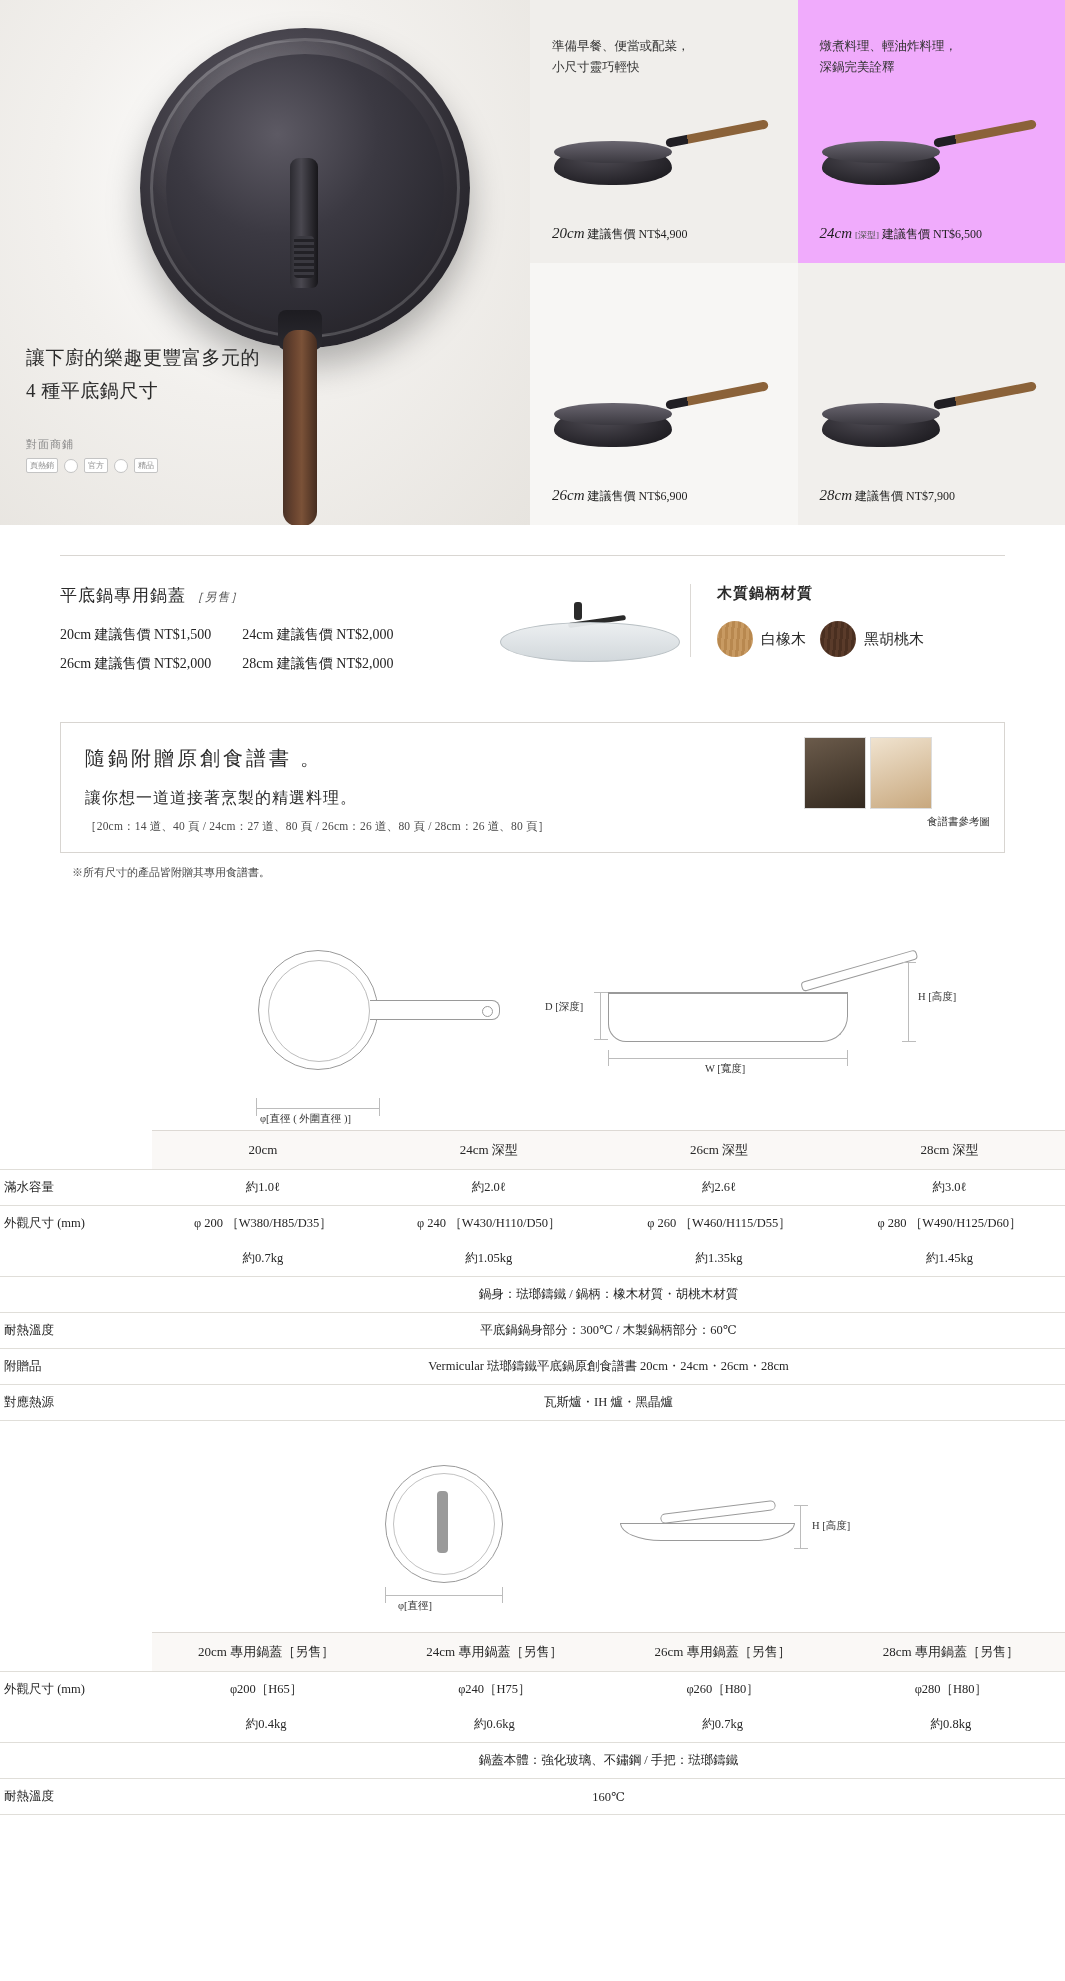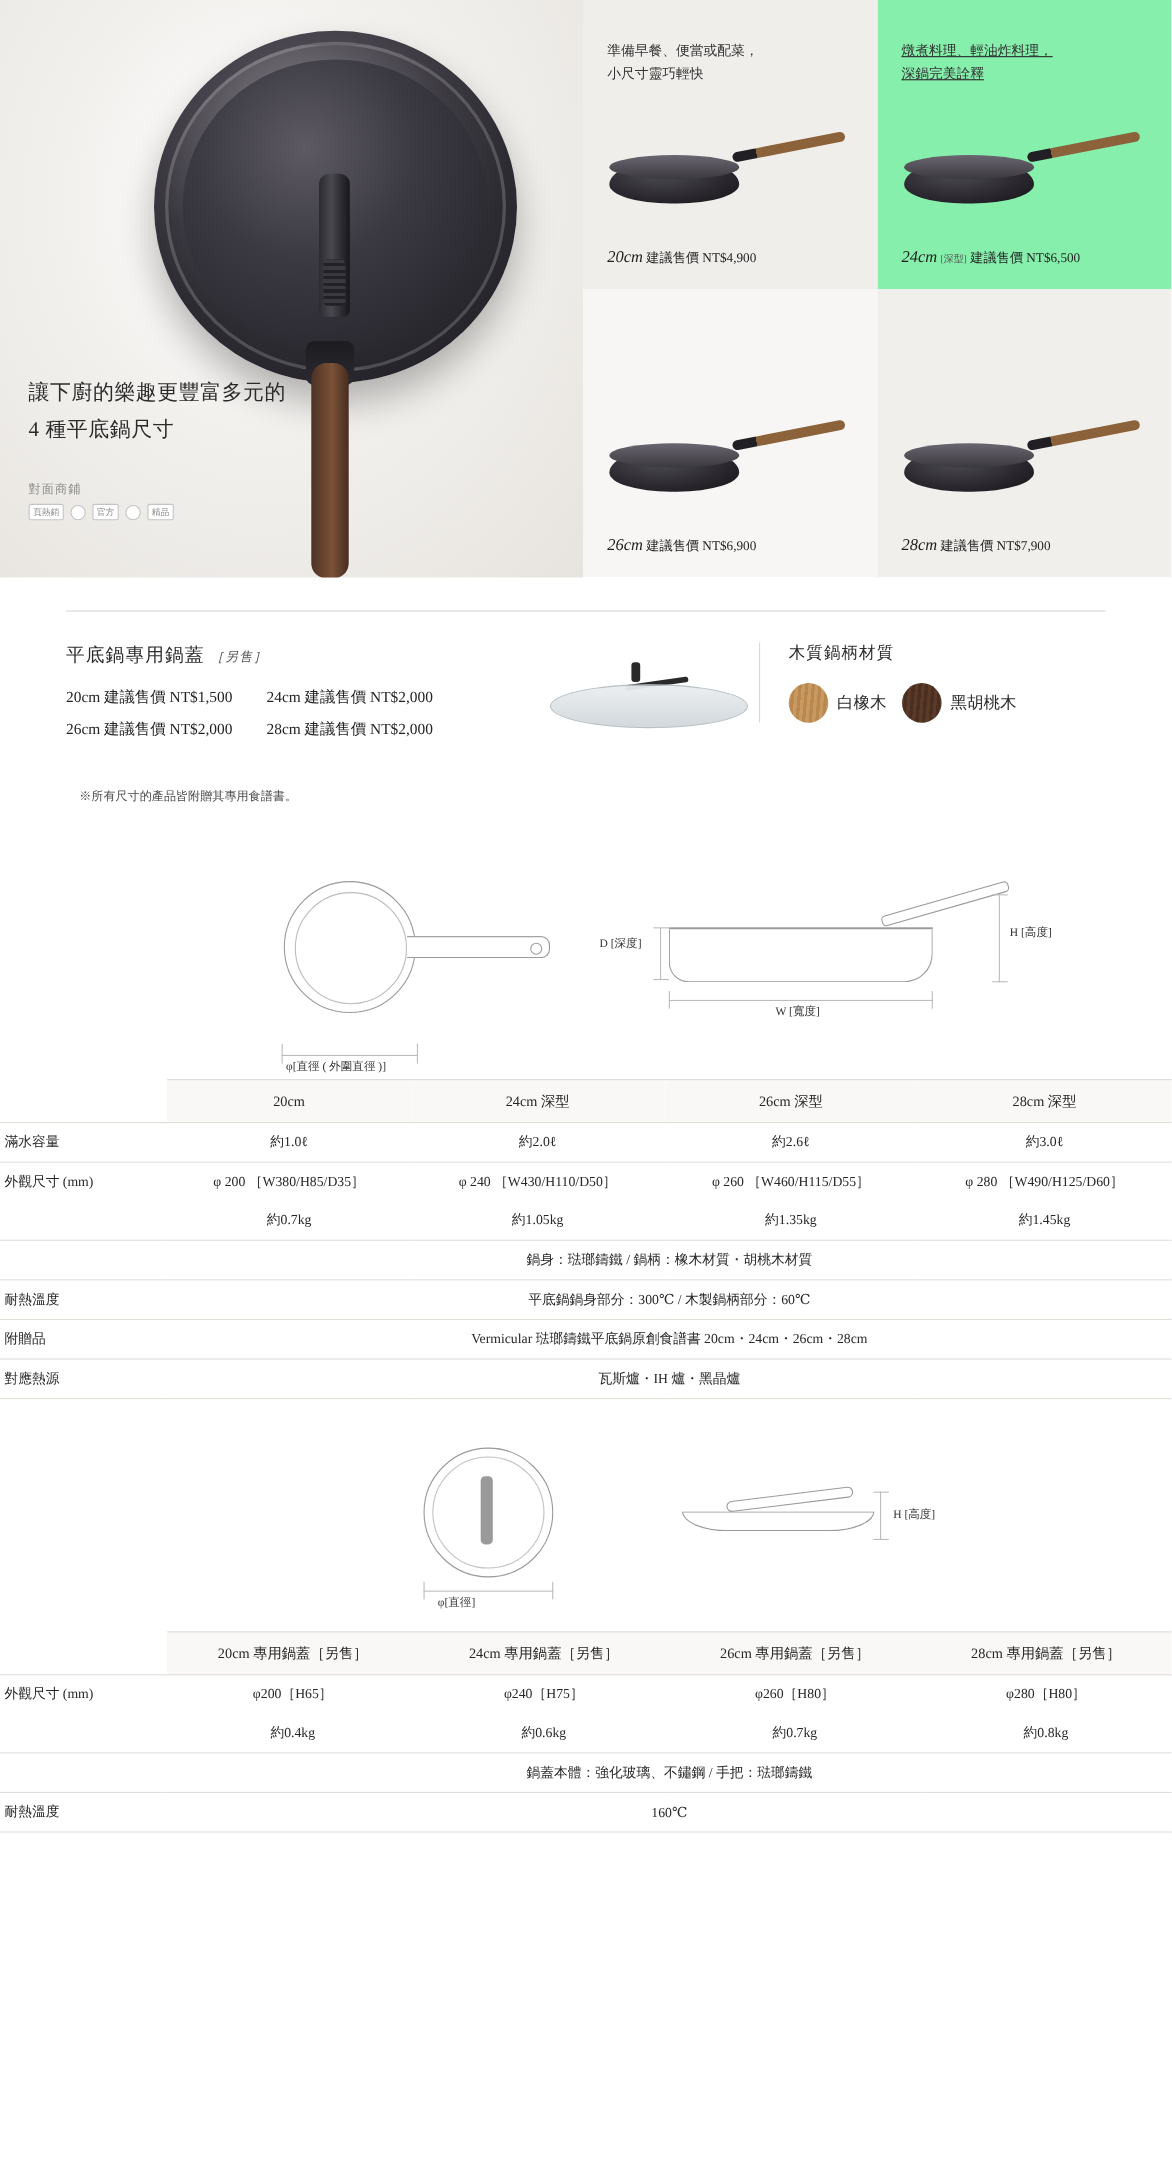--- a/index.html
+++ b/index.html
@@ -86,21 +86,21 @@
     padding:1px 3px; background:#fff;
   }
   .hero-logo .icons .circ { border-radius:50%; width:14px; height:14px; padding:0; }
 
   .hero-grid {
     position:absolute; left:530px; top:0; width:535px; height:525px;
     display:grid; grid-template-columns: 1fr 1fr; grid-template-rows: 1fr 1fr;
   }
   .hcell { position:relative; padding:36px 22px 0 22px; }
   .hcell.a { background:#f0eeeb; }
-  .hcell.b { background:#86efac;text-decoration:underline; }
+  .hcell.b { background:#f0abfc; }
   .hcell.c { background:#f7f6f4; }
   .hcell.d { background:#f1efec; }
   .hcell .cap { font-size:12.5px; line-height:1.7; color:#333; }
   .hcell .price { position:absolute; left:22px; bottom:20px; font-size:12px; color:#1f1f1f; }
   .hcell .price b { font-size:15px; font-weight:normal; font-style:italic; }
   .hcell .price .sub { font-size:9px; color:#555; }
   .mini-pan { position:absolute; left:18px; bottom:64px; width:230px; height:70px; }
   .mp-body {
     position:absolute; left:6px; top:16px; width:118px; height:40px;
     background: radial-gradient(ellipse at 40% 30%, #4f4c54 0%, #2a282e 60%, #141317 100%);
@@ -139,21 +139,21 @@
   }
   .lid-knob:before{
     content:""; position:absolute; left:0; bottom:0; width:58px; height:5px;
     background:#2a2a2a; border-radius:3px; transform:rotate(-8deg);
   }
   .lid-knob:after{
     content:""; position:absolute; left:6px; bottom:4px; width:8px; height:18px;
     background:#2a2a2a; border-radius:3px;
   }
   .wood-block { width: 300px; padding-left: 26px; border-left:1px solid #dcd9d5; }
-  .wood-title { font-size:15px; margin-bottom:18px; letter-spacing:1px; }
+  .wood-title { font-size:15px; margin-bottom:18px; letter-spacing:1px;font-weight:bold; }
   .wood-items { display:flex; align-items:center; gap:14px; }
   .wood-items .wi { display:flex; align-items:center; gap:8px; }
   .swatch { width:36px; height:36px; border-radius:50%; display:inline-block; }
   .swatch.oak { background: repeating-linear-gradient(95deg,#c89a62 0 3px,#b8884f 3px 6px); }
   .swatch.walnut { background: repeating-linear-gradient(95deg,#5a3b2a 0 3px,#4a2f20 3px 6px); }
   .wood-items .lbl { font-size:15px; }
 
   
   .recipe {
     margin: 18px 60px 0 60px;
@@ -393,20 +393,34 @@
           <div class="wi">
             <span class="swatch walnut"></span>
             <span class="lbl">黑胡桃木</span>
           </div>
         </div>
       </div>
     </div>
   </section>
 
   <section>
+    <div class="recipe">
+      <div class="recipe-left">
+        <div class="recipe-h">隨鍋附贈原創食譜書 。</div>
+        <div class="recipe-p">讓你想一道道接著烹製的精選料理。</div>
+        <div class="recipe-s">［20cm：14 道、40 頁 / 24cm：27 道、80 頁 / 26cm：26 道、80 頁 / 28cm：26 道、80 頁］</div>
+      </div>
+      <div class="recipe-right">
+        <div class="rr-imgs">
+          <div class="rr-img one"></div>
+          <div class="rr-img two"></div>
+        </div>
+        <div class="rr-cap">食譜書參考圖</div>
+      </div>
+    </div>
     <div class="note">※所有尺寸的產品皆附贈其專用食譜書。</div>
   </section>
 
   <section class="diagram">
     <div class="dg-top">
 
       <div class="pan-top-view">
         <div class="ptv-circle"></div>
         <div class="ptv-handle"></div>
       </div>

